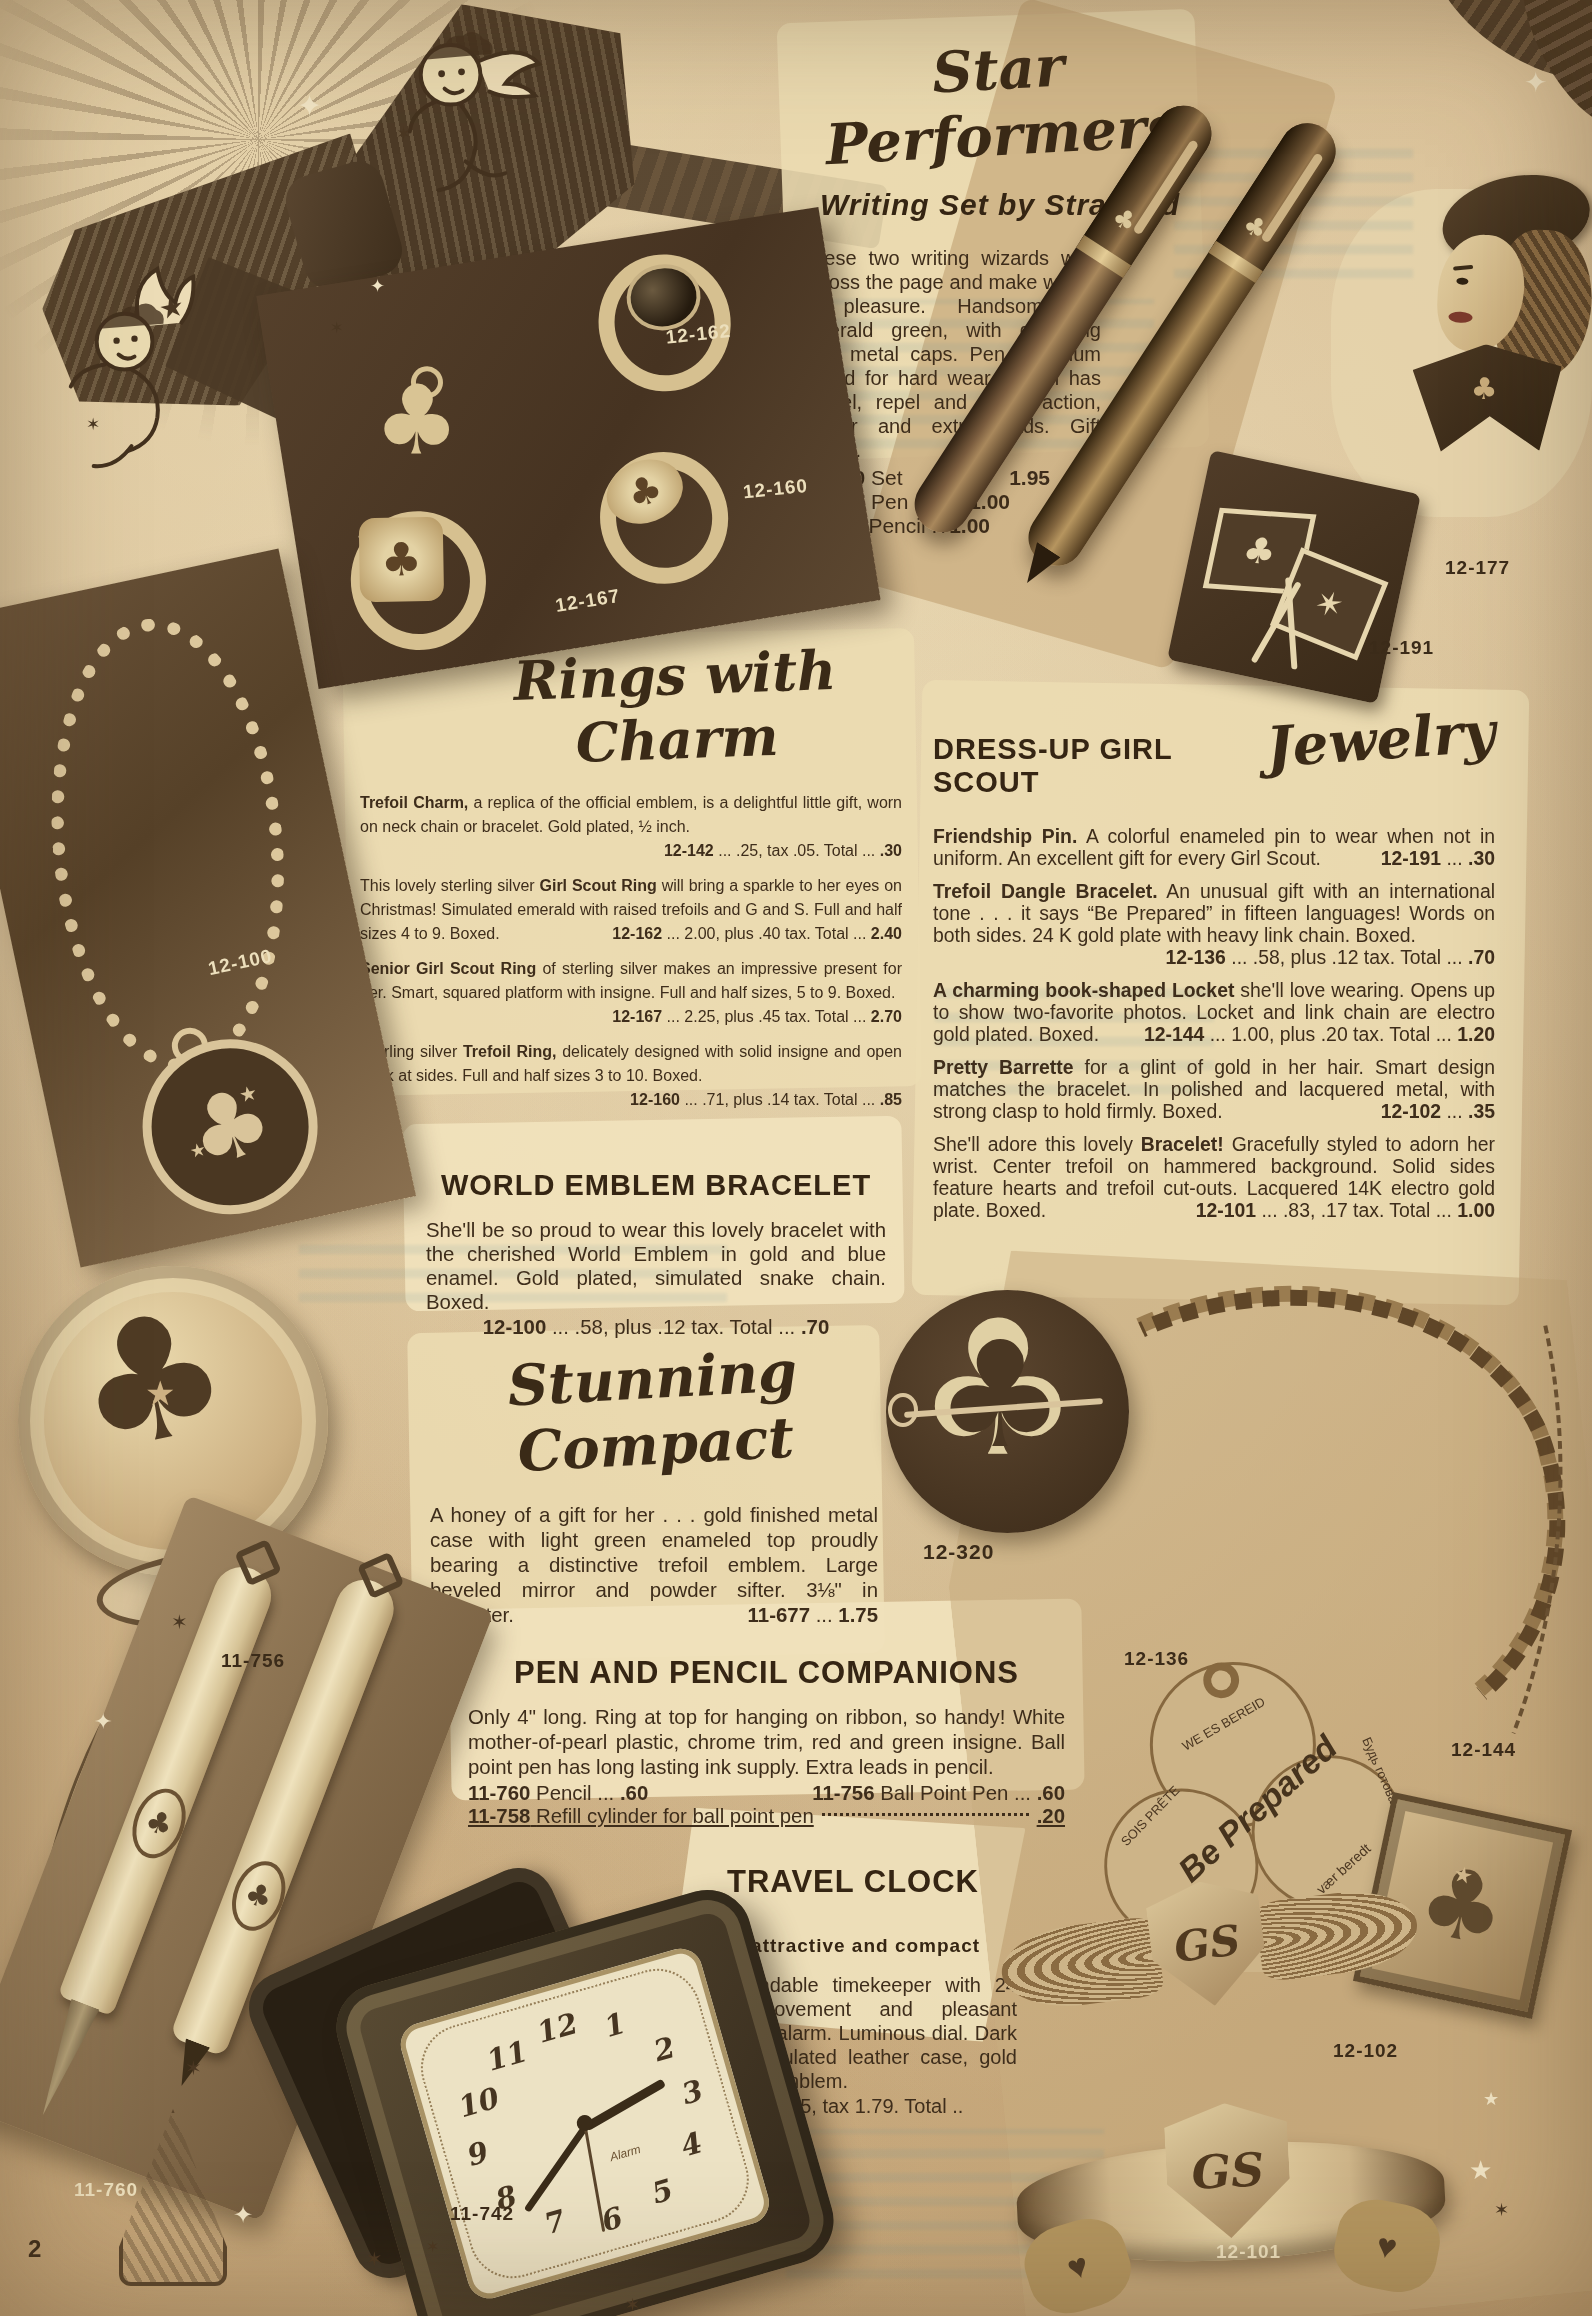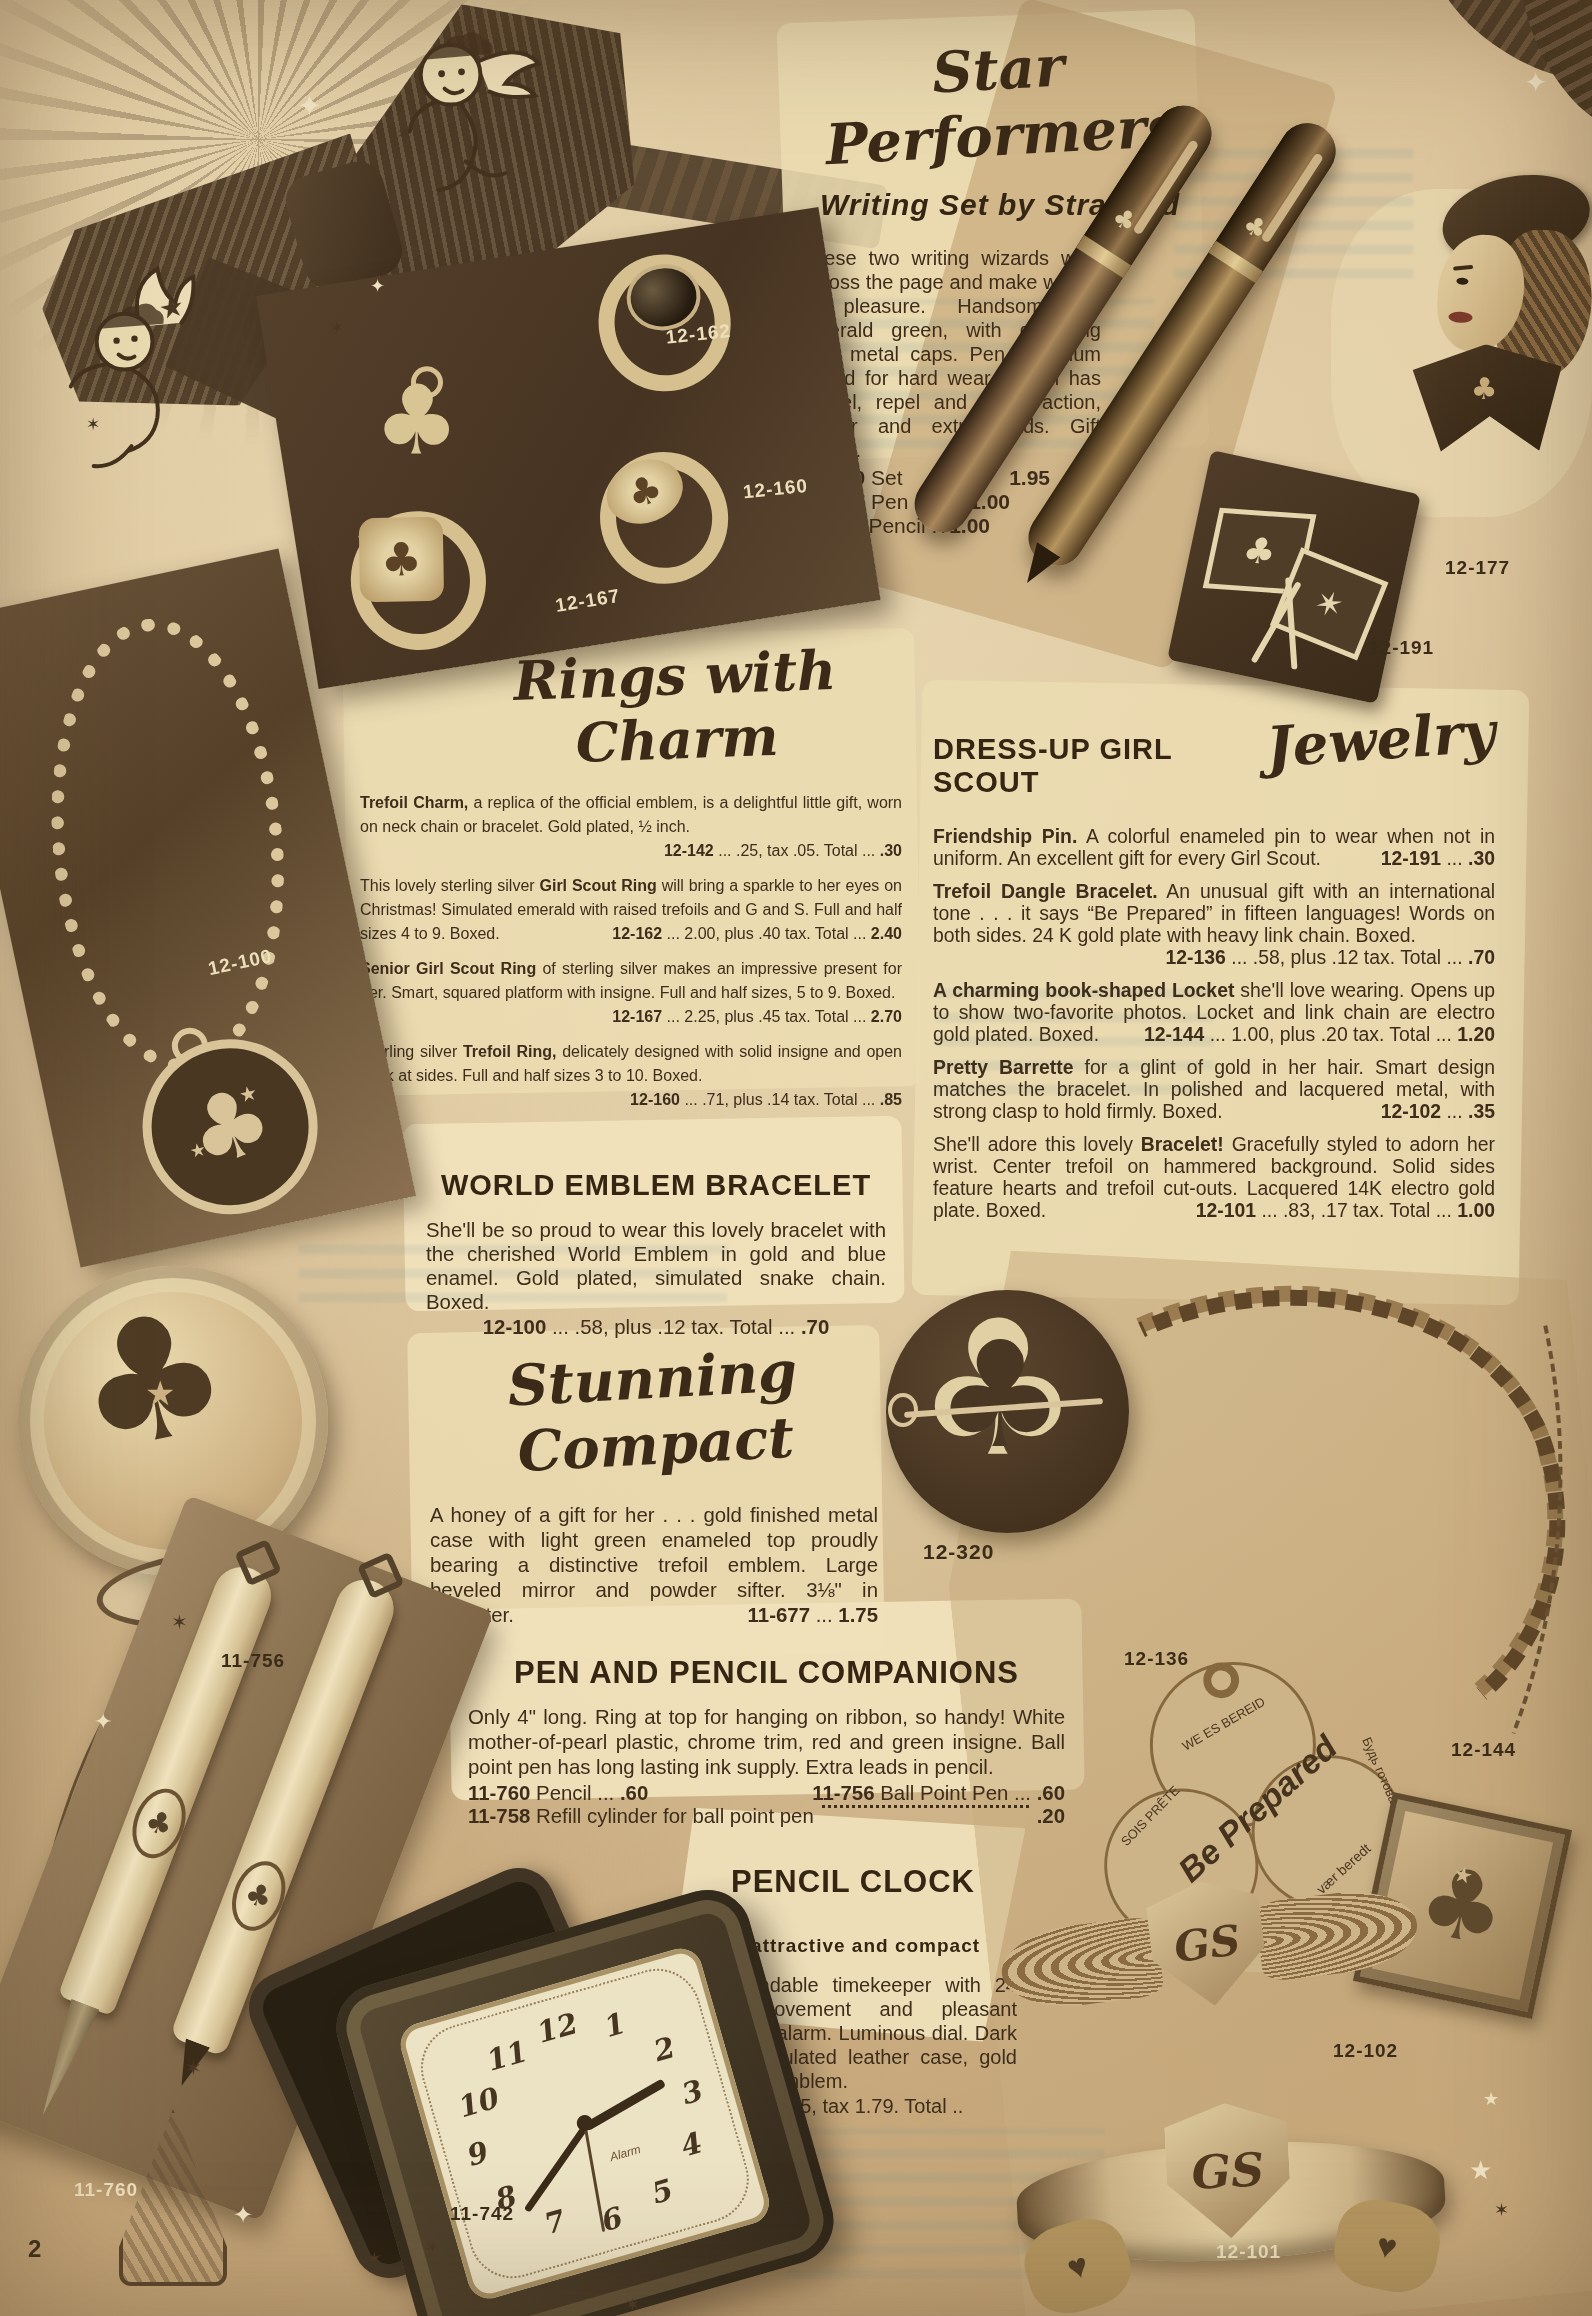--- a/index.html
+++ b/index.html
@@ -340,21 +340,21 @@
   </div>
 
   <div class="abs" style="left:468px;top:1620px;width:597px;">
     <div class="headline" style="font-size:31px;text-align:center;margin-bottom:14px;">PEN AND PENCIL COMPANIONS</div>
     <p class="cat" style="font-size:20.4px;line-height:25px;margin-bottom:2px;">
       <span>Only 4" long. Ring at top for hanging on ribbon, so handy! White mother-of-pearl plastic, chrome trim, red and green insigne. Ball point pen has long lasting ink supply. Extra leads in pencil.</span></p>
     <div style="display:flex;justify-content:space-between;font-size:20.4px;">
       <span><b>11-760</b> <span>Pencil</span><span> ... </span><b>.60</b></span>
       <span><b>11-756</b> <span>Ball Point Pen</span><span> ... </span><b>.60</b></span>
     </div>
-    <div style="display:flex;align-items:flex-start;font-size:20.4px;">
+    <div style="display:flex;align-items:center;font-size:20.4px;text-decoration:underline;">
       <b>11-758</b>&nbsp;
       <span>Refill cylinder for ball point pen</span>
       <span class="dotline"></span>
       <b>.20</b>
     </div>
   </div>
 
   <div class="abs" style="left:60px;top:1532px;width:328px;height:652px;transform:rotate(21deg);
       background:linear-gradient(100deg,#a08662 0,#8a7150 45%,#745c3e);border-radius:10px;box-shadow:10px 14px 26px rgba(45,32,16,.4);">
     <div class="abs" style="left:58px;top:46px;width:58px;height:468px;border-radius:30px 30px 10px 10px;
@@ -372,21 +372,21 @@
       <div class="abs" style="left:8px;top:299px;width:42px;height:64px;border-radius:50%;border:4px solid #6b5233;display:flex;align-items:center;justify-content:center;">
         <span class="trefoil" style="font-size:30px;color:#55422a;">♣</span>
         </div>
       <div class="abs" style="left:16px;bottom:-42px;width:26px;height:46px;background:#3a2c18;clip-path:polygon(50% 100%,0 0,100% 0);"></div>
     </div>
   </div>
   <span class="lbl-dark" style="left:221px;top:1650px;">11-756</span>
   <span class="lbl-light" style="left:74px;top:2179px;">11-760</span>
 
   <div class="abs" style="left:689px;top:1829px;width:328px;">
-    <div class="headline" style="font-size:31px;text-align:center;margin-bottom:14px;">PENCIL CLOCK</div>
+    <div class="headline" style="font-size:31px;text-align:center;margin-bottom:14px;">TRAVEL CLOCK</div>
     <div class="headline" style="font-size:19px;text-align:center;margin-bottom:16px;">... attractive and compact</div>
     <p class="cat" style="font-size:20px;line-height:24px;margin-bottom:2px;">
       <span>a dependable timekeeper with 24 hour movement and pleasant sounding alarm. Luminous dial. Dark green simulated leather case, gold stamped emblem.</span></p>
     <div style="font-size:20px;">
       <b>11-742</b><span> .. 8.95, tax 1.79. Total .. </span><b>10.74</b>
     </div>
   </div>
 
   <div class="abs" style="left:254px;top:1915px;width:577px;height:398px;">
     <div class="abs" style="left:36px;top:-6px;width:328px;height:328px;transform:rotate(-24deg);

